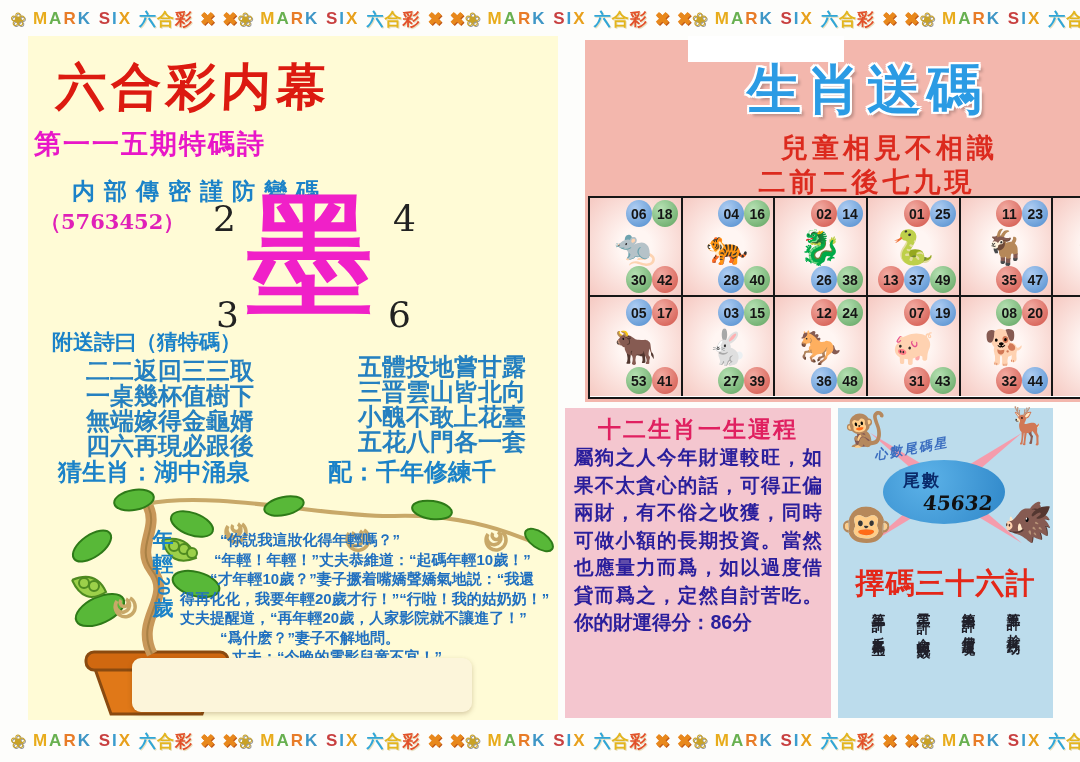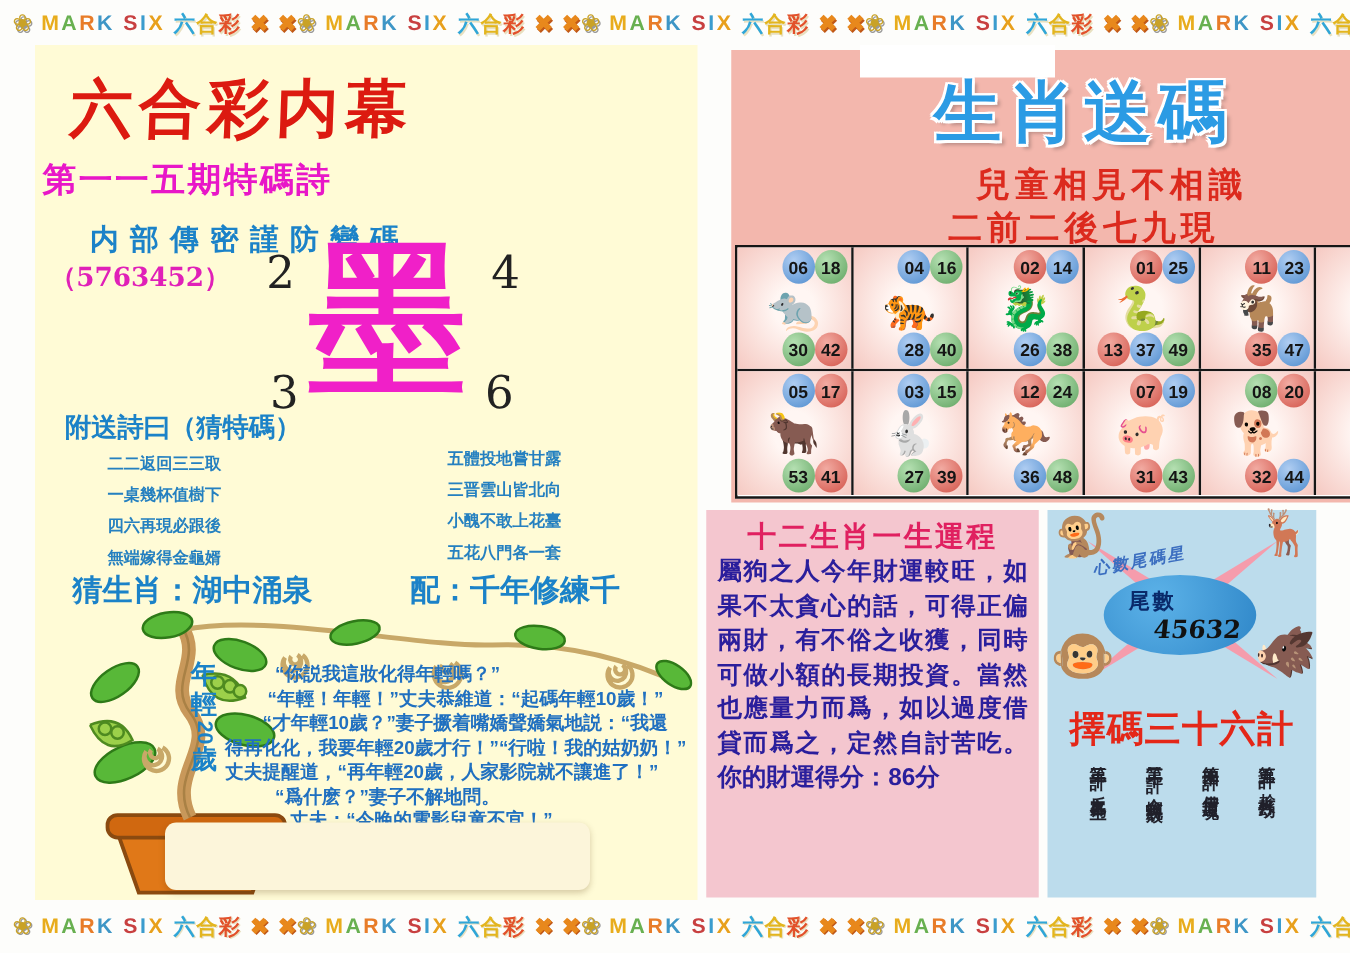--- a/index.html
+++ b/index.html
@@ -27,21 +27,21 @@
   .lp-secret{position:absolute;left:44px;top:140px;font-size:23px;font-weight:bold;
       color:#1B82C8;letter-spacing:9px;}
   .lp-code{position:absolute;left:12px;top:172px;font-size:21px;font-weight:bold;
       color:#E020B8;font-family:"DejaVu Serif",serif;}
   .corner-num{position:absolute;font-size:36px;color:#222;font-family:"DejaVu Serif",serif;}
   .cn-tl{left:185px;top:162px;} .cn-tr{left:365px;top:162px;}
   .cn-bl{left:188px;top:258px;} .cn-br{left:360px;top:258px;}
   .big-char{position:absolute;left:219px;top:148px;font-size:126px;line-height:1.1;
       font-weight:bold;color:#F020C8;font-family:"DejaVu Serif",serif;}
   .poem-header{position:absolute;left:24px;top:292px;font-size:21px;font-weight:bold;color:#1B82C8;}
-  .poem{position:absolute;top:322px;font-size:13px;font-weight:bold;color:#2580C0;line-height:25px;}
+  .poem{position:absolute;top:322px;font-size:24px;font-weight:bold;color:#2580C0;line-height:25px;}
   .poem.left{left:58px;} .poem.right{left:330px;top:318px;}
   .guess-line{position:absolute;left:30px;top:420px;font-size:24px;font-weight:bold;color:#1B82C8;}
   .pair-line{position:absolute;left:300px;top:420px;font-size:24px;font-weight:bold;color:#1B82C8;}
 
   
   .plant-svg{position:absolute;left:6px;top:452px;z-index:0;}
   .vtitle{position:absolute;left:122px;top:492px;width:26px;display:flex;flex-direction:column;
       align-items:center;z-index:2;}
   .vt-ch{font-size:21px;font-weight:bold;color:#1B82C8;line-height:24px;}
   .vt-ch.rot{transform:rotate(90deg);font-size:17px;line-height:20px;}
@@ -153,22 +153,22 @@
   <div class="lp-code" data-interactable="false">（5763452）</div>
   <div class="corner-num cn-tl" data-interactable="false">2</div>
   <div class="corner-num cn-tr" data-interactable="false">4</div>
   <div class="corner-num cn-bl" data-interactable="false">3</div>
   <div class="corner-num cn-br" data-interactable="false">6</div>
   <div class="big-char" data-interactable="false">墨</div>
   <div class="poem-header" data-interactable="false">附送詩曰（猜特碼）</div>
   <div class="poem left" id="poem-left" data-interactable="false">
       <div class="poem-line" data-interactable="false">二二返回三三取</div>
       <div class="poem-line" data-interactable="false">一桌幾杯值樹下</div>
+      <div class="poem-line" data-interactable="false">無端嫁得金龜婿</div>
       <div class="poem-line" data-interactable="false">四六再現必跟後</div>
-      <div class="poem-line" data-interactable="false">無端嫁得金龜婿</div>
     </div>
   <div class="poem right" id="poem-right" data-interactable="false">
       <div class="poem-line" data-interactable="false">五體投地嘗甘露</div>
       <div class="poem-line" data-interactable="false">三晋雲山皆北向</div>
       <div class="poem-line" data-interactable="false">小醜不敢上花臺</div>
       <div class="poem-line" data-interactable="false">五花八門各一套</div>
     </div>
   <div class="guess-line" data-interactable="false">猜生肖：湖中涌泉</div>
   <div class="pair-line" data-interactable="false">配：千年修練千</div>
 

